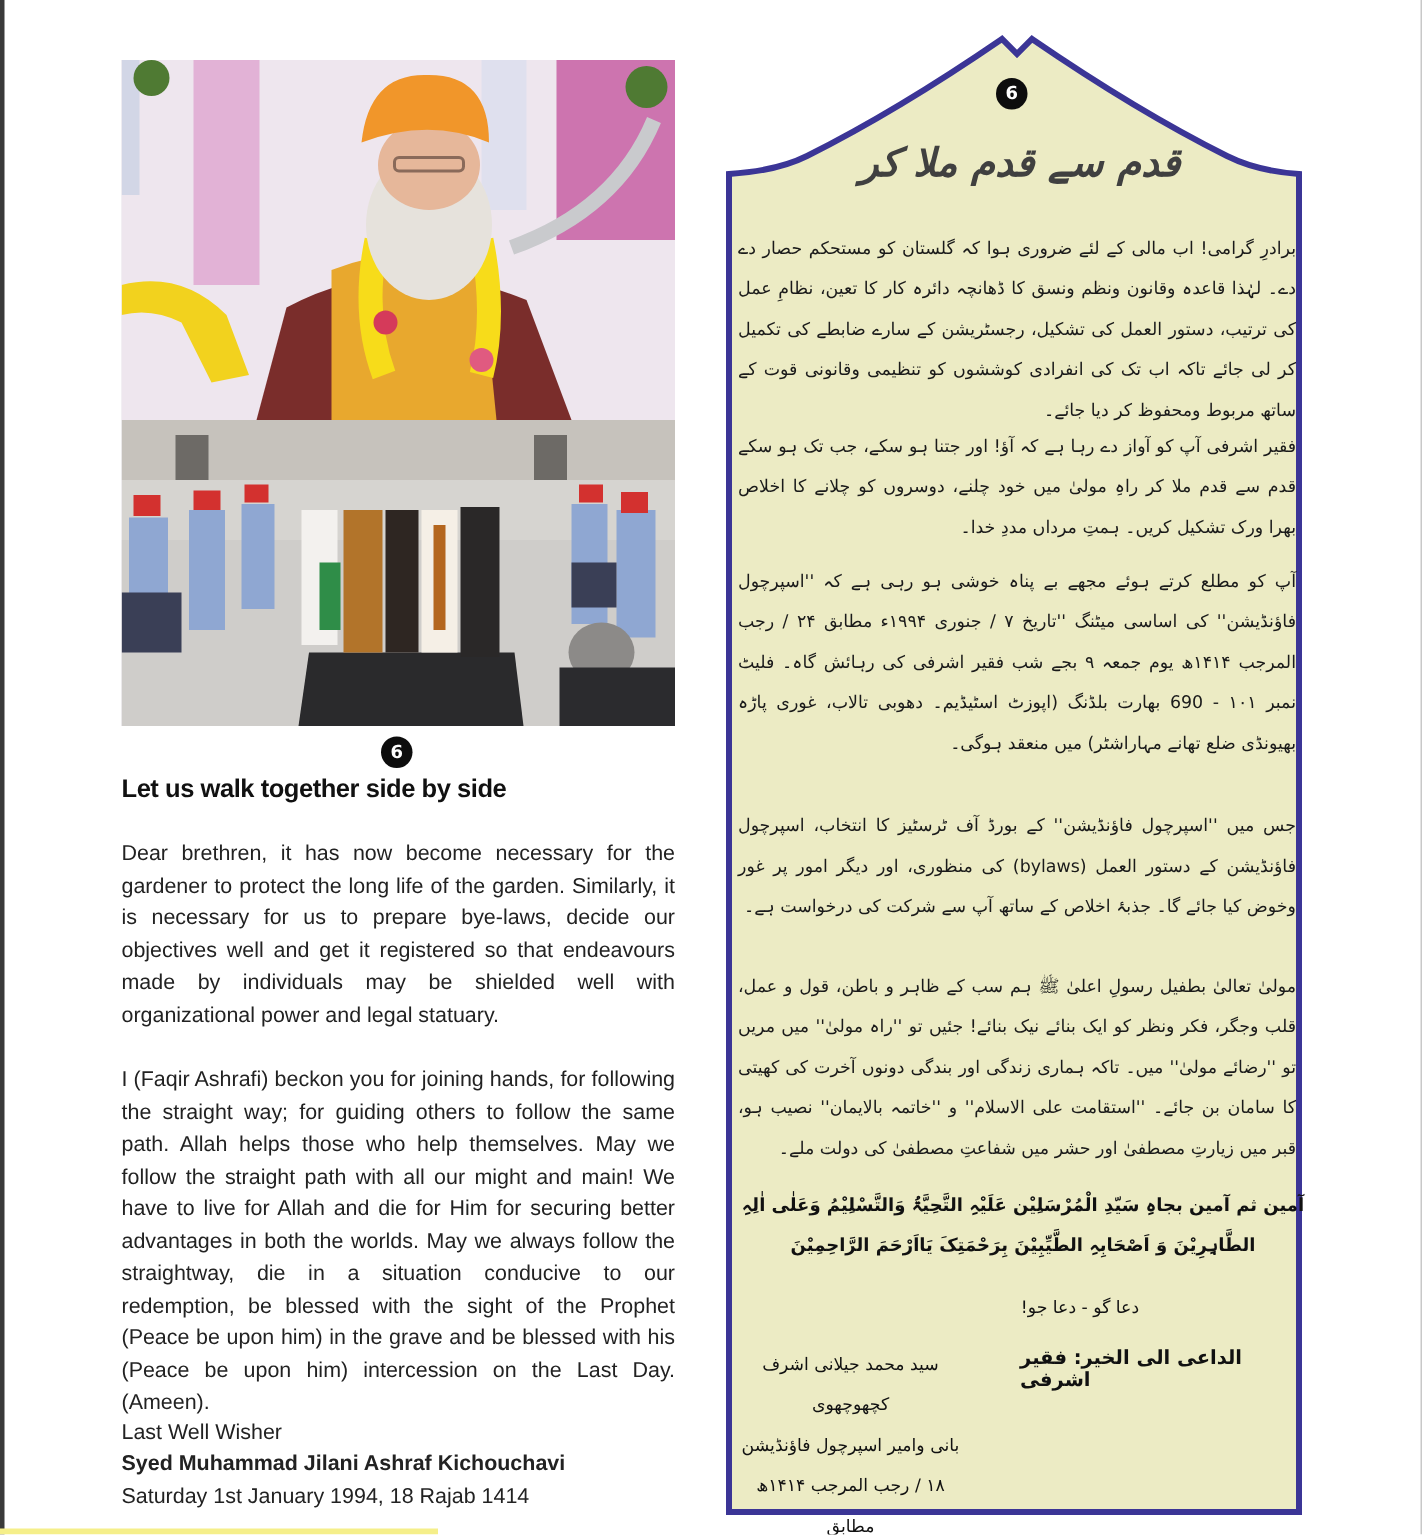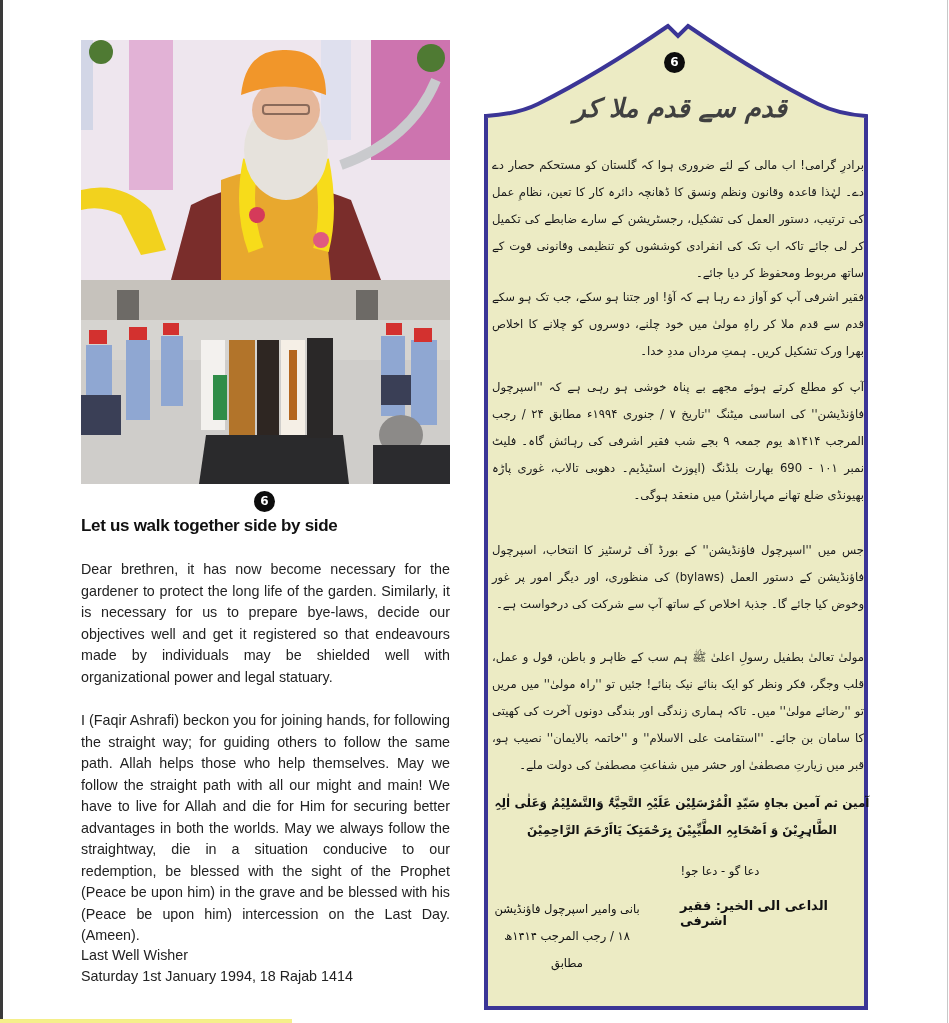--- a/index.html
+++ b/index.html
@@ -112,34 +112,36 @@
   </svg>
 </div>
 
 <div class="badge badge-left">6</div>
 
 <div class="en-title">Let us walk together side by side</div>
 <div class="en-body en-p1">Dear brethren, it has now become necessary for the gardener to protect the long life of the garden. Similarly, it is necessary for us to prepare bye-laws, decide our objectives well and get it registered so that endeavours made by individuals may be shielded well with organizational power and legal statuary.</div>
 <div class="en-body en-p2">I (Faqir Ashrafi) beckon you for joining hands, for following the straight way; for guiding others to follow the same path. Allah helps those who help themselves. May we follow the straight path with all our might and main! We have to live for Allah and die for Him for securing better advantages in both the worlds. May we always follow the straightway, die in a situation conducive to our redemption, be blessed with the sight of the Prophet (Peace be upon him) in the grave and be blessed with his (Peace be upon him) intercession on the Last Day. (Ameen).</div>
 <div class="en-sign">
   <div>Last Well Wisher</div>
+  <div class="bold">Syed Muhammad Jilani Ashraf Kichouchavi</div>
   <div>Saturday 1st January 1994, 18 Rajab 1414</div>
 </div>
 
 <svg class="panel-svg" width="395" height="1000" viewBox="0 0 395 1000">
   <path d="M8 98 Q40 96 60 86 Q120 56 190 8 L200 18 L210 8 Q280 56 340 86 Q360 96 388 98 L388 990 L8 990 Z" fill="#ecebc4" stroke="#3b3596" stroke-width="4"></path>
 </svg>
 
 <div class="badge badge-right">6</div>
 <div class="ur-title">قدم سے قدم ملا کر</div>
 <div class="ur ur-p1">برادرِ گرامی! اب مالی کے لئے ضروری ہوا کہ گلستان کو مستحکم حصار دے دے۔ لہٰذا قاعدہ وقانون ونظم ونسق کا ڈھانچہ دائرہ کار کا تعین، نظامِ عمل کی ترتیب، دستور العمل کی تشکیل، رجسٹریشن کے سارے ضابطے کی تکمیل کر لی جائے تاکہ اب تک کی انفرادی کوششوں کو تنظیمی وقانونی قوت کے ساتھ مربوط ومحفوظ کر دیا جائے۔</div>
 <div class="ur ur-p2">فقیر اشرفی آپ کو آواز دے رہا ہے کہ آؤ! اور جتنا ہو سکے، جب تک ہو سکے قدم سے قدم ملا کر راہِ مولیٰ میں خود چلنے، دوسروں کو چلانے کا اخلاص بھرا ورک تشکیل کریں۔ ہمتِ مرداں مددِ خدا۔</div>
 <div class="ur ur-p3">آپ کو مطلع کرتے ہوئے مجھے بے پناہ خوشی ہو رہی ہے کہ ''اسپرچول فاؤنڈیشن'' کی اساسی میٹنگ ''تاریخ ۷ / جنوری ۱۹۹۴ء مطابق ۲۴ / رجب المرجب ۱۴۱۴ھ یوم جمعہ ۹ بجے شب فقیر اشرفی کی رہائش گاہ۔ فلیٹ نمبر ۱۰۱ - 690 بھارت بلڈنگ (اپوزٹ اسٹیڈیم۔ دھوبی تالاب، غوری پاڑہ بھیونڈی ضلع تھانے مہاراشٹر) میں منعقد ہوگی۔</div>
 <div class="ur ur-p4">جس میں ''اسپرچول فاؤنڈیشن'' کے بورڈ آف ٹرسٹیز کا انتخاب، اسپرچول فاؤنڈیشن کے دستور العمل (bylaws) کی منظوری، اور دیگر امور پر غور وخوض کیا جائے گا۔ جذبۂ اخلاص کے ساتھ آپ سے شرکت کی درخواست ہے۔</div>
 <div class="ur ur-p5">مولیٰ تعالیٰ بطفیل رسولِ اعلیٰ ﷺ ہم سب کے ظاہر و باطن، قول و عمل، قلب وجگر، فکر ونظر کو ایک بنائے نیک بنائے! جئیں تو ''راہ مولیٰ'' میں مریں تو ''رضائے مولیٰ'' میں۔ تاکہ ہماری زندگی اور بندگی دونوں آخرت کی کھیتی کا سامان بن جائے۔ ''استقامت علی الاسلام'' و ''خاتمہ بالایمان'' نصیب ہو، قبر میں زیارتِ مصطفیٰ اور حشر میں شفاعتِ مصطفیٰ کی دولت ملے۔</div>
 <div class="ur-prayer">آمین ثم آمین بجاہِ سَیّدِ الْمُرْسَلِیْن عَلَیْہِ التَّحِیَّۃُ وَالتَّسْلِیْمُ وَعَلٰی اٰلِہِ الطَّاہِرِیْنَ وَ اَصْحَابِہِ الطَّیِّبِیْنَ بِرَحْمَتِکَ یَااَرْحَمَ الرَّاحِمِیْنَ</div>
 <div class="ur-dua">دعا گو - دعا جو!</div>
 <div class="ur-sign-left">الداعی الی الخیر: فقیر اشرفی</div>
 <div class="ur-sign-block">
+  <div>سید محمد جیلانی اشرف کچھوچھوی</div>
   <div>بانی وامیر اسپرچول فاؤنڈیشن</div>
   <div>۱۸ / رجب المرجب ۱۴۱۴ھ مطابق</div>
 
 </div>
 
 </body></html>

